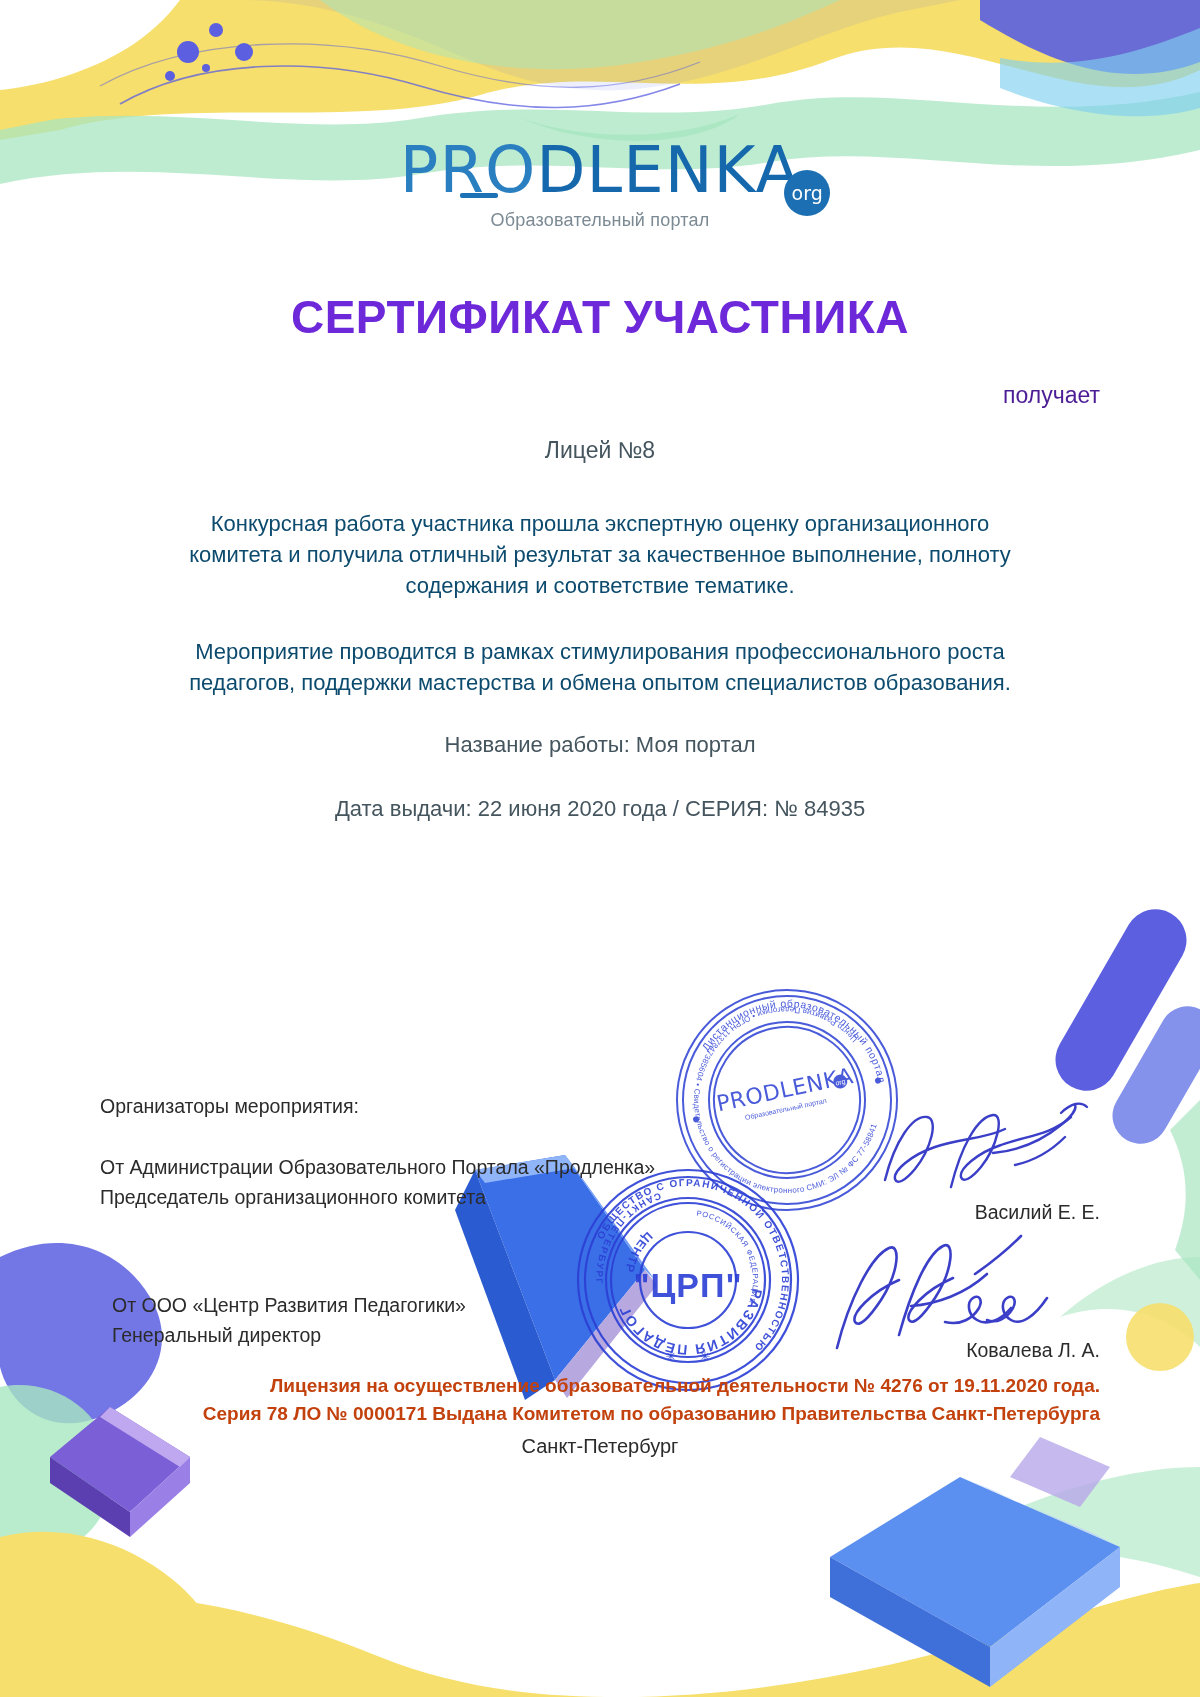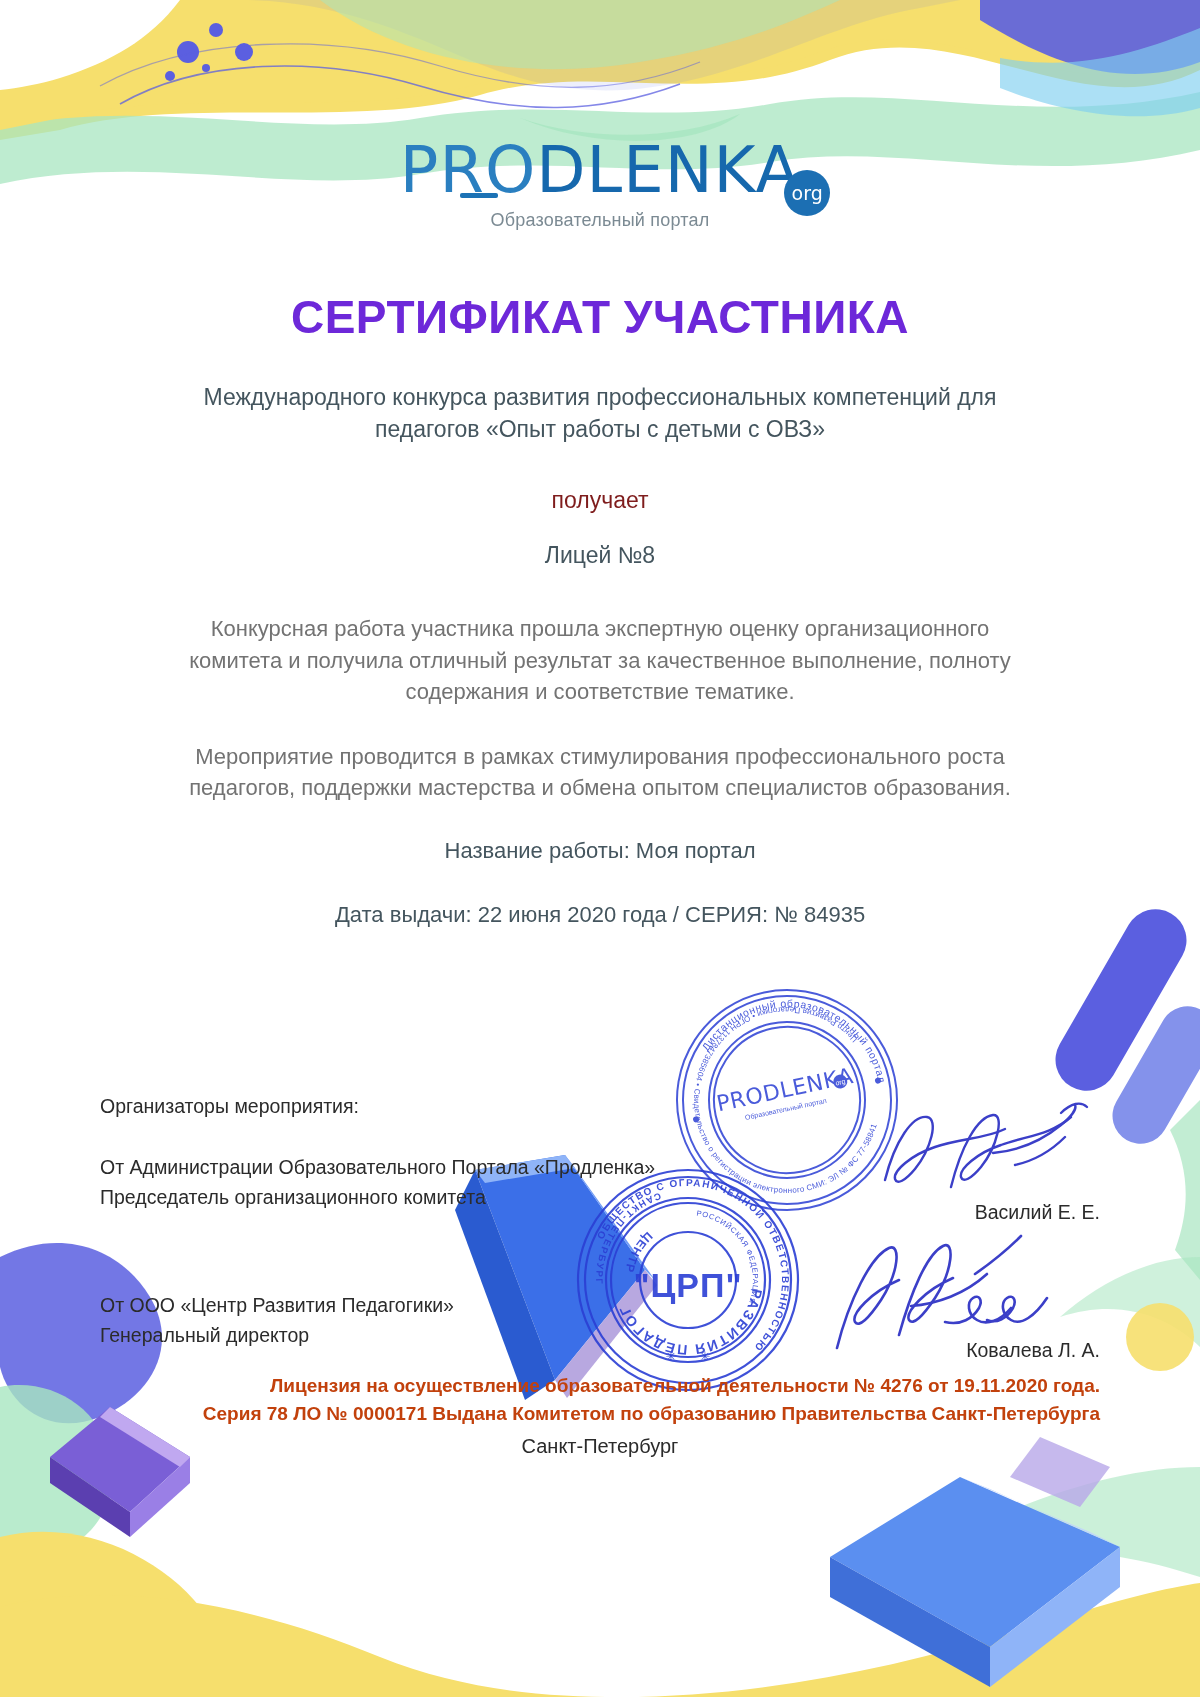--- a/index.html
+++ b/index.html
@@ -98,39 +98,40 @@
   }
   .cert-subtitle {
     font-size: 23px;
     line-height: 1.38;
     color: #44555e;
     margin: 0 auto 42px auto;
     width: 800px;
   }
   .cert-gets {
     font-size: 23px;
-    color: #7f1d1d;
+    color: #4c1d95;
     margin: 0 0 28px 0;
+    text-align: right;
   }
   .cert-name {
     font-size: 42px;
     font-weight: bold;
     color: #3b4e57;
     margin: 0 0 34px 0;
     letter-spacing: 0.3px;
   }
   .cert-org {
     font-size: 23px;
     color: #44555e;
     margin: 0 0 44px 0;
   }
   .cert-para {
     font-size: 22px;
     line-height: 1.42;
-    color: #737373;
+    color: #0c4a6e;
     margin: 15px auto 34px auto;
     width: 830px;
   }
   .cert-work {
     font-size: 22px;
     color: #44555e;
     margin: 0 0 38px 0;
   }
   .cert-date {
     font-size: 22px;
@@ -155,21 +156,21 @@
     margin-bottom: 66px;
   }
   .sig-left { line-height: 1.55; font-size: 19.5px; }
   .sig-name {
     position: absolute;
     right: 0;
     bottom: 0;
     font-size: 19.5px;
     white-space: nowrap;
   }
-  .sig-row-2 { margin-bottom: 18px; }
+  .sig-row-2 { margin-bottom: 18px; margin-left: 12px; }
 
   
   .license {
     position: absolute;
     top: 1372px;
     left: 100px;
     width: 1000px;
     text-align: right;
     z-index: 6;
     font-size: 19px;
@@ -276,21 +277,20 @@
   <div class="logo-block">
     <div class="logo-wordmark"><span class="lw-pro">PRO</span><span class="lw-rest">DLENKA</span>
       <span class="logo-underline"></span>
       <span class="logo-org">org</span>
     </div>
     <div class="logo-sub">Образовательный портал</div>
   </div>
 
   <div class="content">
     <div class="cert-title">СЕРТИФИКАТ УЧАСТНИКА</div>
-    <div class="cert-subtitle">Международного конкурса развития профессиональных компетенций для педагогов «Опыт работы с детьми с ОВЗ»</div>
     <div class="cert-gets">получает</div>
     <div class="cert-org">Лицей №8</div>
     <div class="cert-para">Конкурсная работа участника прошла экспертную оценку организационного комитета и получила отличный результат за качественное выполнение, полноту содержания и соответствие тематике.</div>
     <div class="cert-para">Мероприятие проводится в рамках стимулирования профессионального роста педагогов, поддержки мастерства и обмена опытом специалистов образования.</div>
     <div class="cert-work">Название работы: Моя портал</div>
     <div class="cert-date">Дата выдачи: 22 июня 2020 года / СЕРИЯ: № 84935</div>
   </div>
 
   <svg class="stamp stamp-prodlenka" viewBox="0 0 230 230">
     <g transform="rotate(-12 115 115)" fill="none" stroke="#2b3fd4" stroke-width="2" opacity="0.85">

